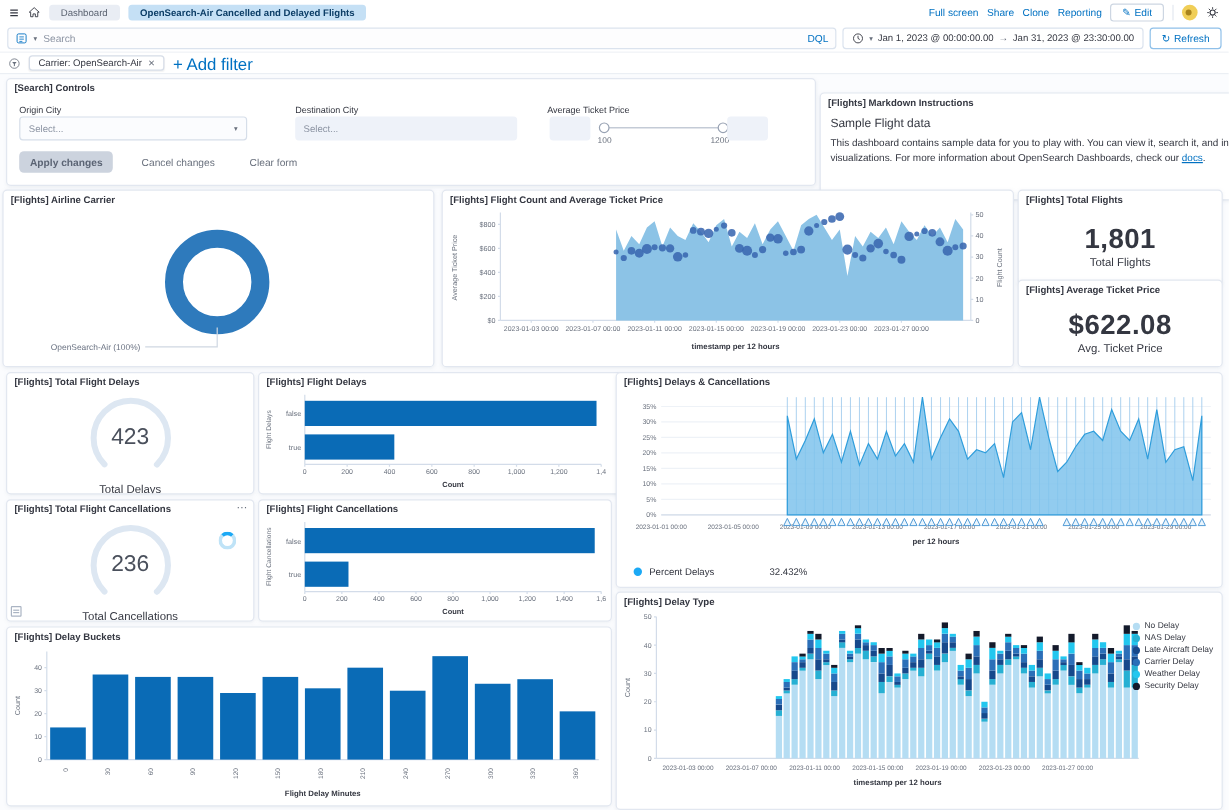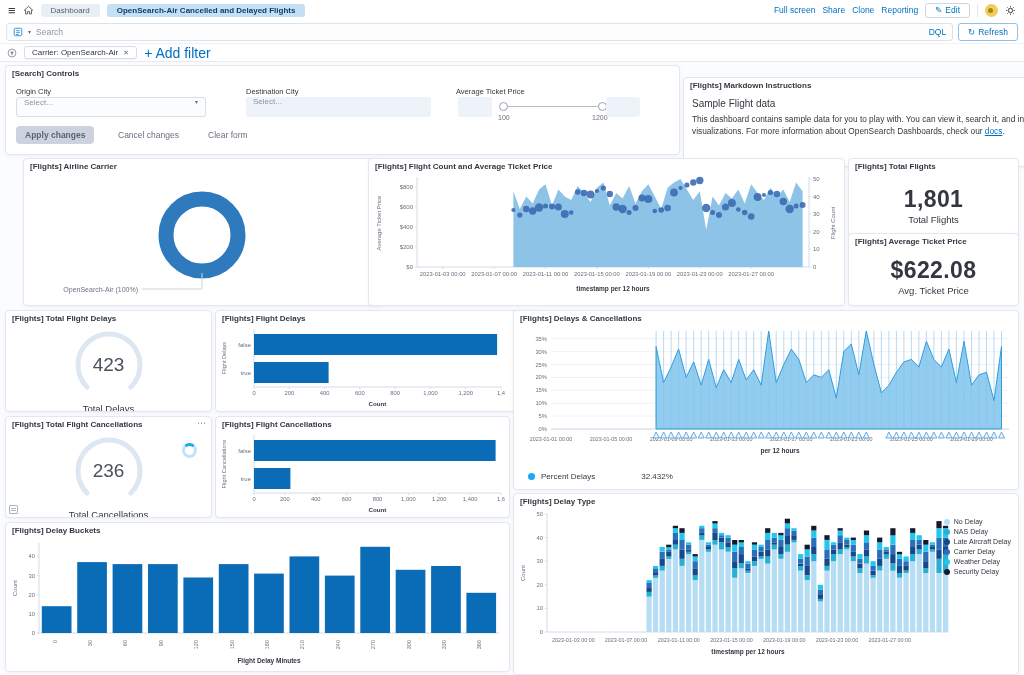--- a/index.html
+++ b/index.html
@@ -38,21 +38,21 @@
   
   .dash{position:relative;width:1024px;height:613px;background:#fbfcfe}
   .panel{position:absolute;background:#fff;border:1px solid #e2e7f0;border-radius:4px;overflow:hidden;
     box-shadow:0 1px 3px rgba(152,162,179,.12)}
   .ptitle{font-size:8px;font-weight:bold;color:#343741;padding:4px 6px 1px;line-height:1.1;white-space:nowrap}
   svg.chart{display:block}
   svg text{font-family:"Liberation Sans",sans-serif}
   
   .ctl-label{position:absolute;font-size:7.5px;font-weight:normal;color:#343741}
   .ctl-select{position:absolute;height:20px;background:#eef2f9;border-radius:3px;font-size:8px;color:#8c94a3;
-    display:flex;align-items:flex-start;justify-content:space-between;padding:0 7px;cursor:pointer}
+    display:flex;align-items:center;justify-content:space-between;padding:0 7px;cursor:pointer}
   .ctl-input{position:absolute;width:34px;height:20px;background:#eef2f9;border-radius:3px}
   .slider-track{position:absolute;height:1px;background:#b6bfcc}
   .slider-handle{position:absolute;width:9px;height:9px;border:1px solid #98a2b3;background:#fff;border-radius:50%;cursor:pointer}
   .slider-val{position:absolute;font-size:7px;color:#69707d}
   .btn-apply{position:absolute;height:18px;padding:0 9px;background:#ccd3de;border:none;border-radius:4px;
     color:#5b6474;font-size:8.5px;font-weight:bold;cursor:default}
   .btn-plain{position:absolute;height:18px;background:none;border:none;color:#69707d;font-size:8.5px;cursor:pointer}
   
   .md-h{font-size:10px;font-weight:normal;color:#343741;margin:6px 8px 4px}
   .md-p{font-size:8.3px;color:#343741;line-height:1.5;margin:0 8px}
@@ -115,20 +115,32 @@
       <span style="display:flex">
         <svg width="10" height="10" viewBox="0 0 16 16">
             <rect x="2" y="2" width="12" height="12" rx="2" fill="none" stroke="#0071c2" stroke-width="1.2"></rect>
             <path d="M5 6h6M5 9h6M5 12h4" stroke="#0071c2" stroke-width="1.1"></path>
           </svg>
       </span>
       <span class="chev">▾</span>
       <input placeholder="Search" style="">
       <span class="dql">DQL</span>
     </div>
+    <div class="timegroup">
+      <span style="display:flex">
+        <svg width="10" height="10" viewBox="0 0 16 16">
+            <circle cx="8" cy="8" r="6" fill="none" stroke="#343741" stroke-width="1.2"></circle>
+            <path d="M8 4.5V8l2.4 1.5" stroke="#343741" stroke-width="1.2" fill="none"></path>
+          </svg>
+      </span>
+      <span class="chev">▾</span>
+      <span>Jan 1, 2023 @ 00:00:00.00</span>
+      <span class="arrow">→</span>
+      <span>Jan 31, 2023 @ 23:30:00.00</span>
+    </div>
     <button class="refresh">
       <span>↻</span>
       <span>Refresh</span>
     </button>
   </div>
 
   <div class="filterrow">
     <span style="display:flex">
       <svg width="10" height="10" viewBox="0 0 16 16">
           <circle cx="8" cy="8" r="6.3" fill="none" stroke="#69707d" stroke-width="1.1"></circle>
@@ -167,21 +179,21 @@
       <button class="btn-plain" style="left:112px;top:60px">Cancel changes</button>
       <button class="btn-plain" style="left:202px;top:60px">Clear form</button>
     </section>
 
     <section class="panel" style="left:683px;top:15px;width:402px;height:90px">
       <div class="ptitle">[Flights] Markdown Instructions</div>
       <div class="md-h">Sample Flight data</div>
       <div class="md-p"><span>This dashboard contains sample data for you to play with. You can view it, search it, and interact with the visualizations. For more information about OpenSearch Dashboards, check our </span><a>docs</a><span>.</span></div>
     </section>
 
-    <section class="panel" style="left:23px;top:96px;width:360px;height:148px">
+    <section class="panel" style="left:2px;top:96px;width:360px;height:148px">
       <div class="ptitle">[Flights] Airline Carrier</div>
       <svg class="chart" id="svg-carrier" width="356" height="132">
           <circle cx="178" cy="62" r="36" fill="none" stroke="#2e7abc" stroke-width="15"></circle>
           <polyline points="178,100 178,116 118,116" fill="none" stroke="#cfd7e2" stroke-width="1"></polyline>
           <text x="114" y="118.5" font-size="7" fill="#6a7282" text-anchor="end">OpenSearch-Air (100%)</text>
         </svg>
     </section>
 
     <section class="panel" style="left:368px;top:96px;width:477px;height:148px">
       <div class="ptitle">[Flights] Flight Count and Average Ticket Price</div>

